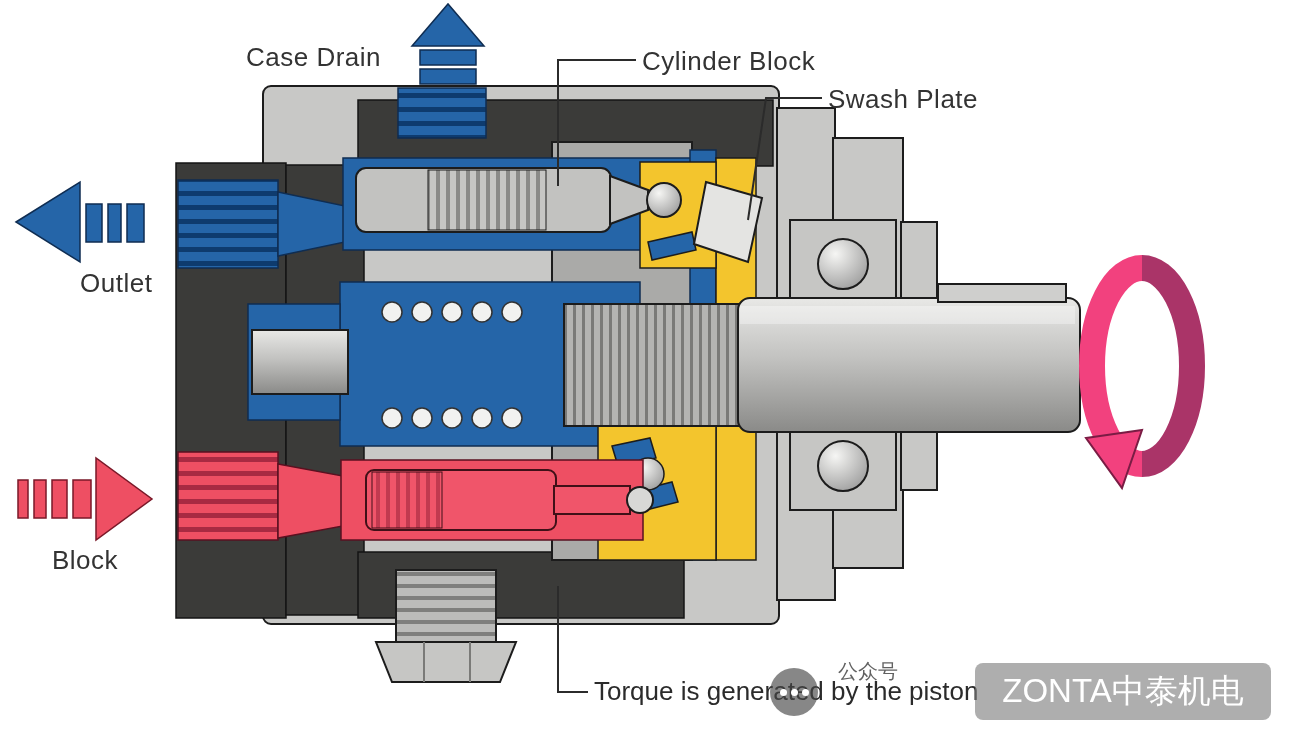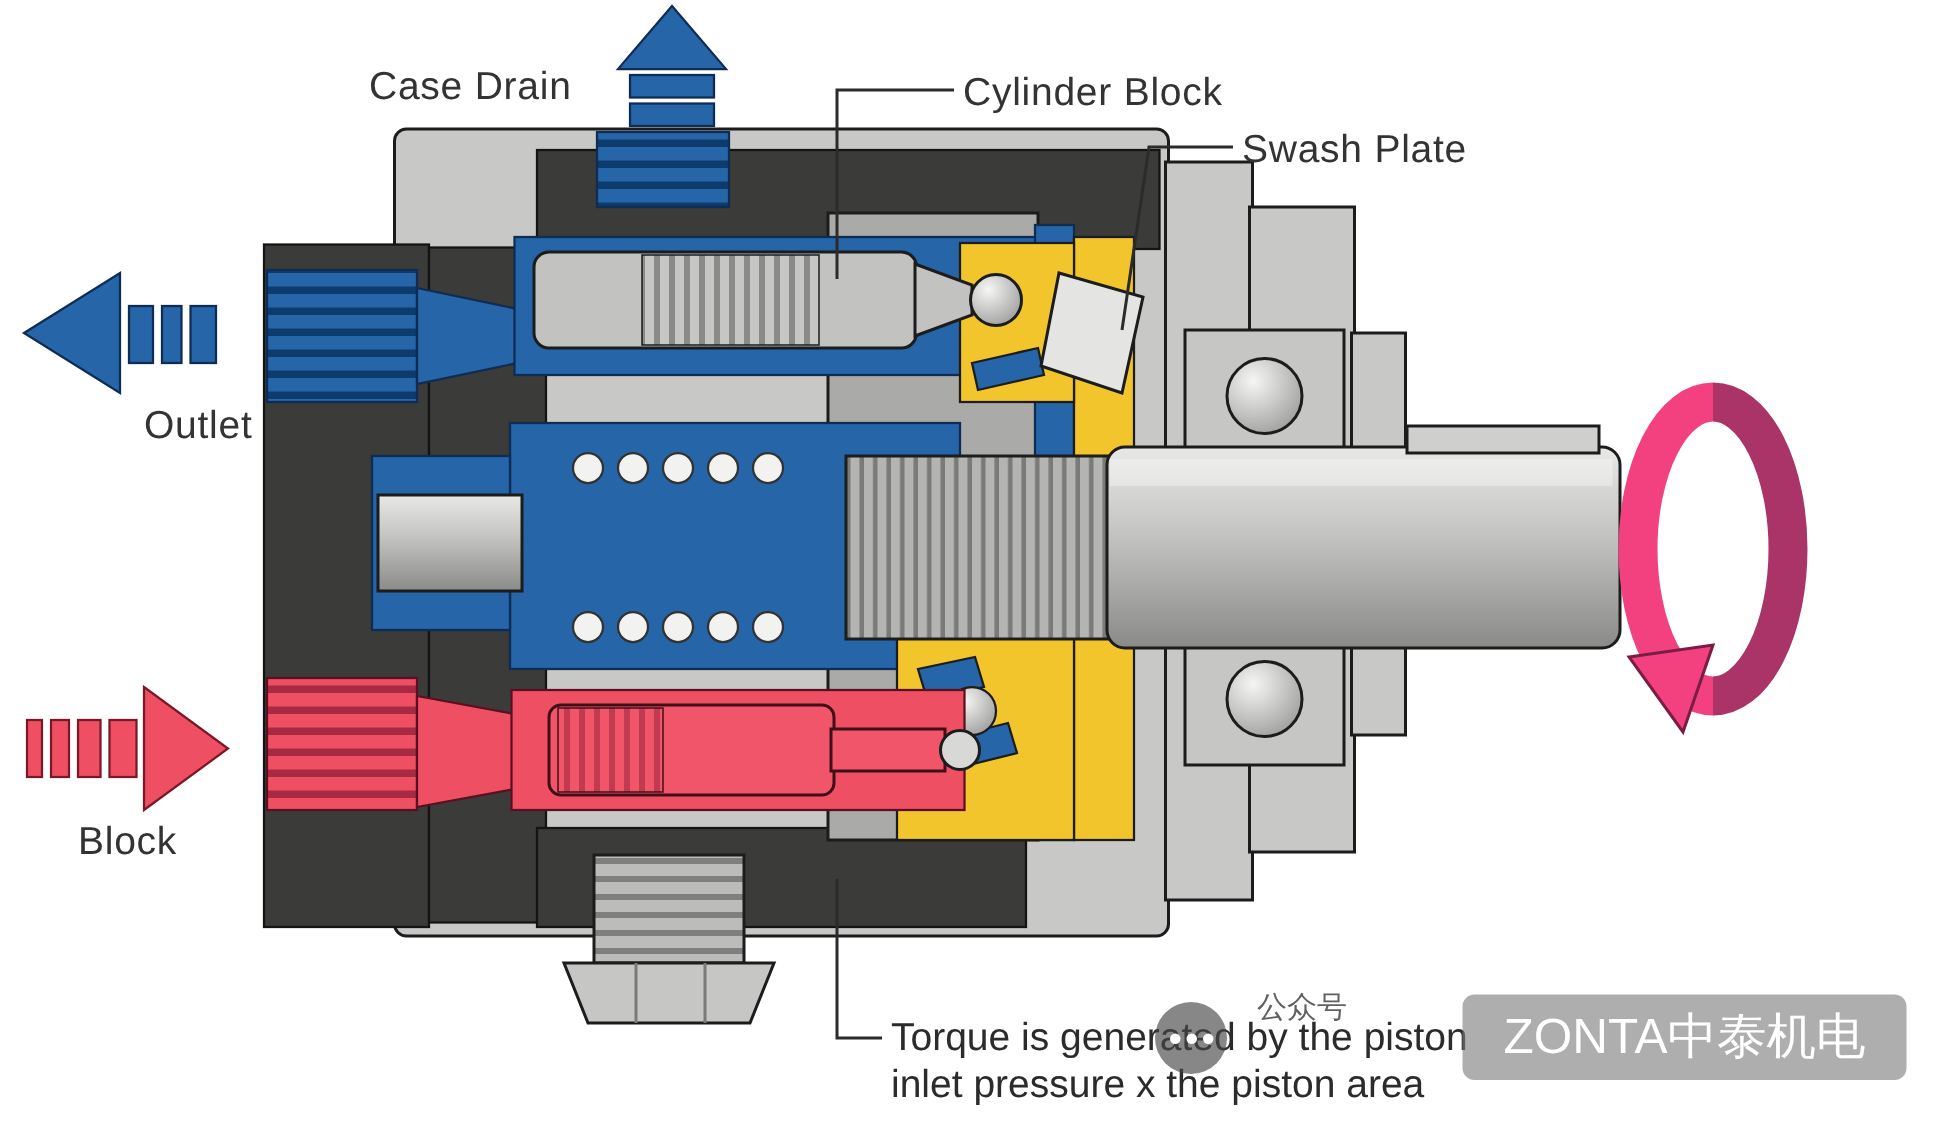--- a/index.html
+++ b/index.html
@@ -178,25 +178,24 @@
     <g fill="none" stroke="#2b2b2b" stroke-width="2">
       <polyline points="636,60 558,60 558,186"></polyline>
       <polyline points="822,98 766,98 748,220"></polyline>
       <polyline points="558,586 558,692 588,692"></polyline>
     </g>
   </svg>
 
   <div class="label" style="left:642px;top:46px;">Cylinder Block</div>
   <div class="label" style="left:246px;top:42px;">Case Drain</div>
   <div class="label" style="left:828px;top:84px;text-align:center;">Swash Plate</div>
-  <div class="label" style="left:96px;top:268px;text-align:center;">Outlet</div>
+  <div class="label" style="left:80px;top:268px;text-align:center;">Outlet</div>
   <div class="label" style="left:52px;top:545px;">Block</div>
 
   <div class="caption" style="left:594px;top:676px;">Torque is generated by the piston</div>
-  <div class="caption" style="left:594px;top:707px;">inlet pressure x the piston area</div>
 
   <div class="wm-icon">
     <span></span>
       <span></span>
       <span></span>
   </div>
   <div class="wm-cn">公众号</div>
   <div class="wm-box">
     <span>ZONTA中泰机电</span>
   </div>

